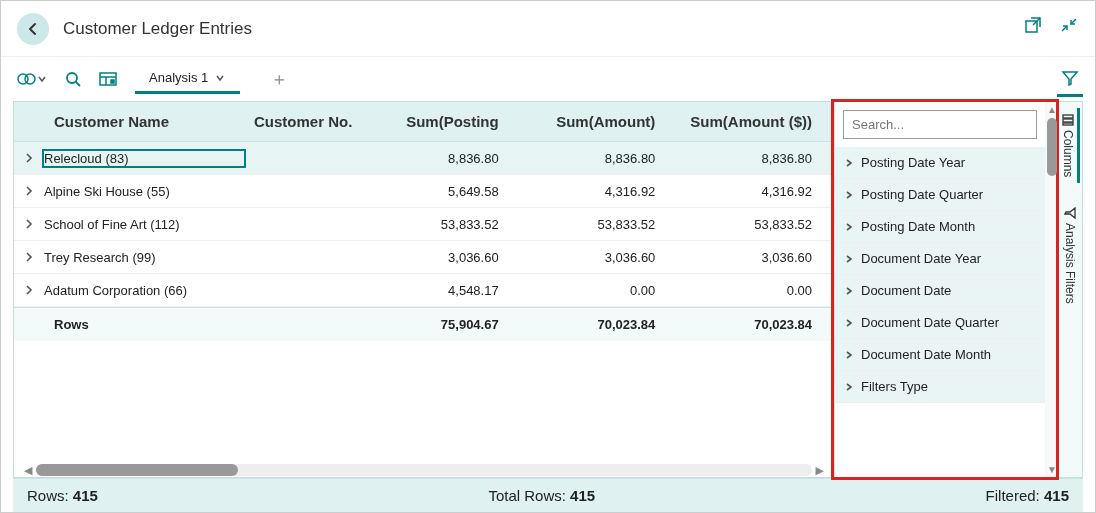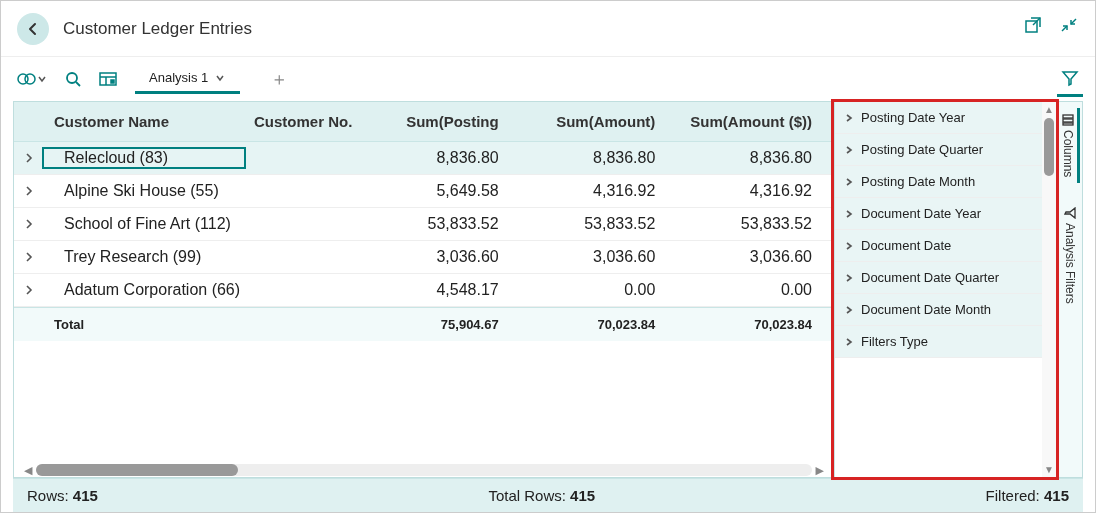--- a/index.html
+++ b/index.html
@@ -53,21 +53,21 @@
   .th {
     padding:11px 10px; font-weight:600; color:#333; font-size:15px;
     white-space:nowrap; overflow:hidden; text-overflow:ellipsis;
   }
   .col-exp { width:30px; }
   .col-name { width:200px; }
   .col-no { width:120px; }
   .col-num { flex:1; text-align:right; padding-right:22px;}
   .tbody { background:#fff; }
   .trow { display:flex; border-bottom:1px solid #eee; align-items:center; height:33px;}
-  .trow .td { padding:0 20px; font-size:16px; white-space:nowrap; overflow:hidden; text-overflow:ellipsis;}
+  .trow .td { padding:0 0; font-size:13px; white-space:nowrap; overflow:hidden; text-overflow:ellipsis;}
   .trow .td.col-num { text-align:right; padding-right:22px;}
   .expander { width:30px; display:flex; justify-content:center; color:#666; cursor:pointer;}
   .trow.sel {
     background:#e6f4f4;
   }
   .trow.sel .td.col-name-cell {
     outline:2px solid #008080;
   }
   .td.col-name-cell { width:200px; display:flex; align-items:center;}
   .td.col-no-cell { width:120px; }
@@ -255,38 +255,39 @@
             </div>
             <div class="td col-name-cell">Adatum Corporation (66)</div>
             <div class="td col-no-cell"></div>
             <div class="td col-num" style="flex:1">4,548.17</div>
             <div class="td col-num" style="flex:1">0.00</div>
             <div class="td col-num" style="flex:1">0.00</div>
           </div>
         </div>
       <div class="total-row">
         <div class="td col-exp"></div>
-        <div class="td" style="width:200px">Total</div>
+        <div class="td" style="width:200px">Rows</div>
         <div class="td" style="width:120px"></div>
         <div class="td col-num" style="flex:1">75,904.67</div>
         <div class="td col-num" style="flex:1">70,023.84</div>
         <div class="td col-num" style="flex:1">70,023.84</div>
       </div>
       <div style="flex:1; background:#fff"></div>
       <div class="hscroll">
         <span class="arrow">◀</span>
         <div class="track">
             <div class="thumb"></div>
           </div>
         <span class="arrow">▶</span>
       </div>
     </div>
 
     <div class="side-panel">
       <div class="side-list">
+        <input class="side-search" placeholder="Search..." style="">
         <div id="field-list">
             <div class="field-item">
               <span class="chev"><svg width="8" height="8" viewBox="0 0 8 8" fill="none" stroke="#555" stroke-width="1.6">
                   <path d="M2 1 L6 4 L2 7"></path>
                 </svg></span>
               <span>Posting Date Year</span>
             </div>
             <div class="field-item">
               <span class="chev"><svg width="8" height="8" viewBox="0 0 8 8" fill="none" stroke="#555" stroke-width="1.6">
                   <path d="M2 1 L6 4 L2 7"></path>

